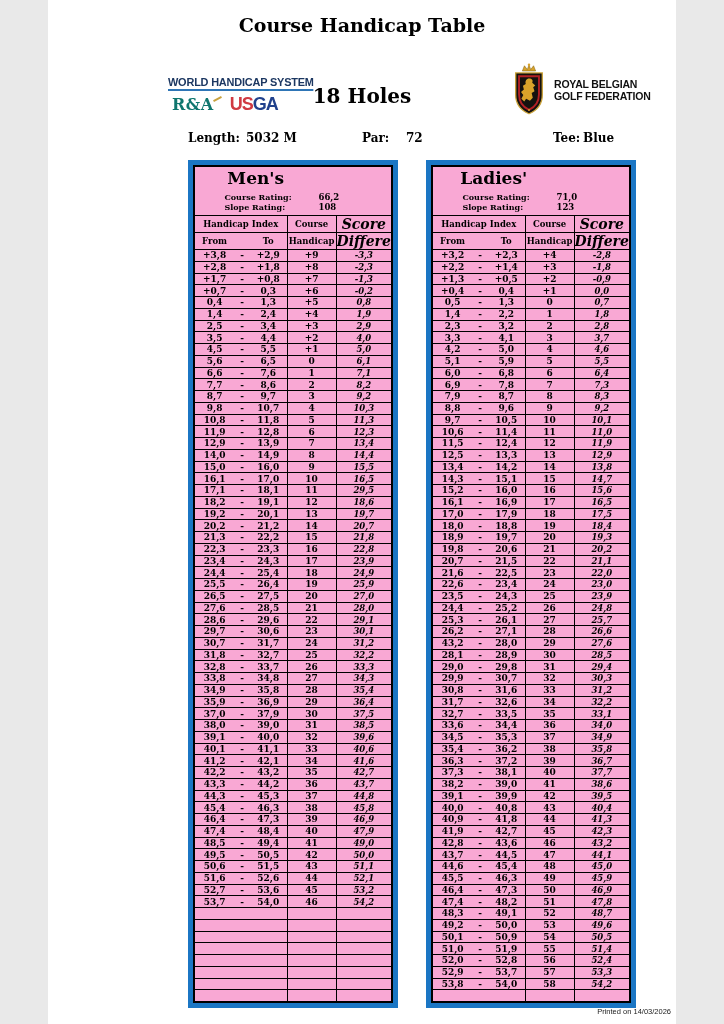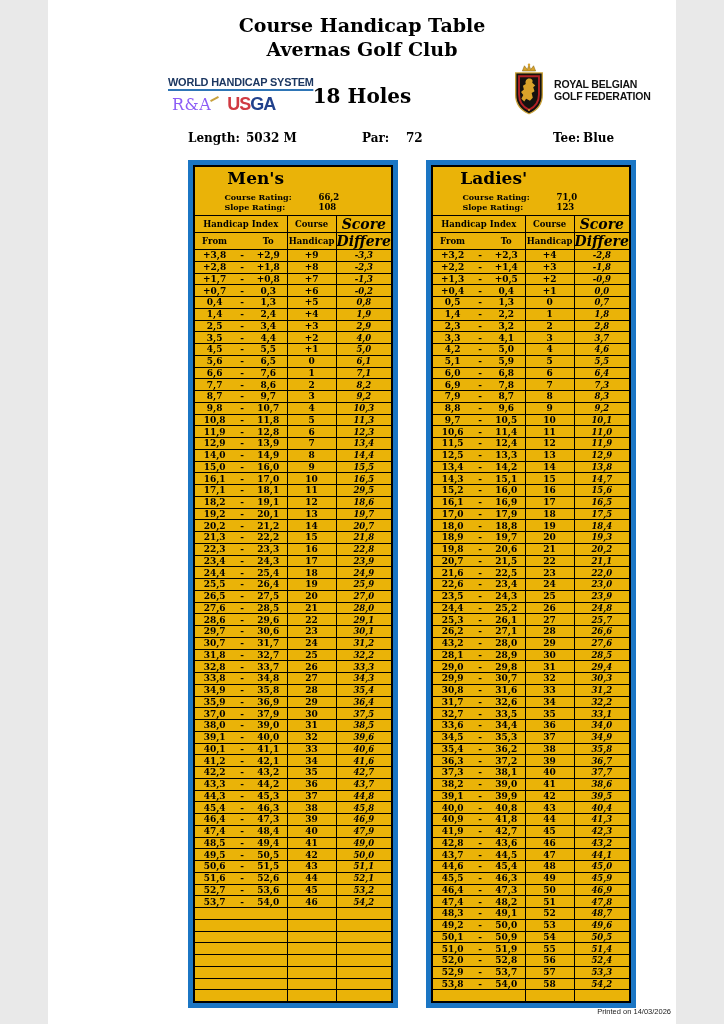--- a/index.html
+++ b/index.html
@@ -14,42 +14,42 @@
   .holes-title { position:absolute; top:84px; left:0; right:0; text-align:center;
     font-size:20px; font-weight:bold; color:#000; }
 
   
   .whs { position:absolute; left:120px; top:71px; width:150px; }
   .whs-line1 { font-family:"Liberation Sans", sans-serif; font-weight:bold;
     font-size:11.5px; color:#1c3761; white-space:nowrap; letter-spacing:-0.2px;
     transform:scaleX(.95); transform-origin:left;
     border-bottom:2px solid #2e75b6; padding-bottom:1px; display:inline-block; }
   .whs-row2 { display:flex; align-items:baseline; gap:16px; margin-top:3px; padding-left:4px; }
-  .ra-text { font-family:"DejaVu Serif", serif; font-weight:normal; font-size:16px;
-    color:#8b5cf6; letter-spacing:0.5px; position:relative; }
+  .ra-text { font-family:"DejaVu Serif", serif; font-weight:bold; font-size:16px;
+    color:#0f766e; letter-spacing:0.5px; position:relative; }
   .ra-swoosh { position:absolute; right:-8px; top:3px; width:9px; height:2px;
     background:#c8a23f; transform:rotate(-28deg); }
   .usga-text { font-family:"Liberation Sans", sans-serif; font-weight:bold;
     font-size:18px; letter-spacing:-1px; }
   .usga-us { color:#d03a42; } .usga-ga { color:#21418c; }
 
   
   .rbgf { position:absolute; left:462px; top:62px; display:flex; gap:6px; align-items:center; }
   .rbgf-text { font-family:"Liberation Sans", sans-serif; font-weight:bold;
     font-size:10.5px; line-height:1.15; color:#101010; letter-spacing:-0.2px; }
 
   
   .meta { position:absolute; top:131px; font-size:12px; font-weight:bold; color:#000; white-space:nowrap; }
   .m-length-label { left:140px; } .m-length-value { left:198px; }
   .m-par-label { left:314px; }   .m-par-value { left:358px; }
   .m-tee-label { left:505px; }   .m-tee-value { left:535px; }
 
   
   .table-frame { position:absolute; top:160px; width:210px; height:848px;
-    border:5px solid #1b76c4; background:#eab308; }
+    border:5px solid #1b76c4; background:#f9a8d4; }
   .frame-mens   { left:140px; }
   .frame-ladies { left:378px; }
   .table-inner { border:2px solid #000; width:100%; height:100%;
     display:flex; flex-direction:column; }
 
   .tbl-head { position:relative; height:48px; flex:0 0 auto; }
   .tbl-name { position:absolute; left:0; top:1px; width:62%; text-align:center;
     font-size:17px; font-weight:bold; }
   .rt-label { position:absolute; left:15%; font-size:8px; font-weight:bold; }
   .rt-value { position:absolute; left:63%; font-size:8.5px; font-weight:bold; }
@@ -75,21 +75,20 @@
   .printed { position:absolute; top:1007px; right:5px;
     font-family:"Liberation Sans", sans-serif; font-size:7.5px; color:#222; }
 </style>
 </head>
 <body>
 
 <div class="page">
 
   <div class="doc-title">
     <div>Course Handicap Table</div>
-    <div>Avernas Golf Club</div>
   </div>
 
   <div class="whs">
     <span class="whs-line1">WORLD HANDICAP SYSTEM</span>
     <div class="whs-row2">
       <span class="ra-text"><span>R&amp;A</span><span class="ra-swoosh"></span></span>
       <span class="usga-text"><span class="usga-us">US</span><span class="usga-ga">GA</span></span>
     </div>
   </div>
 

